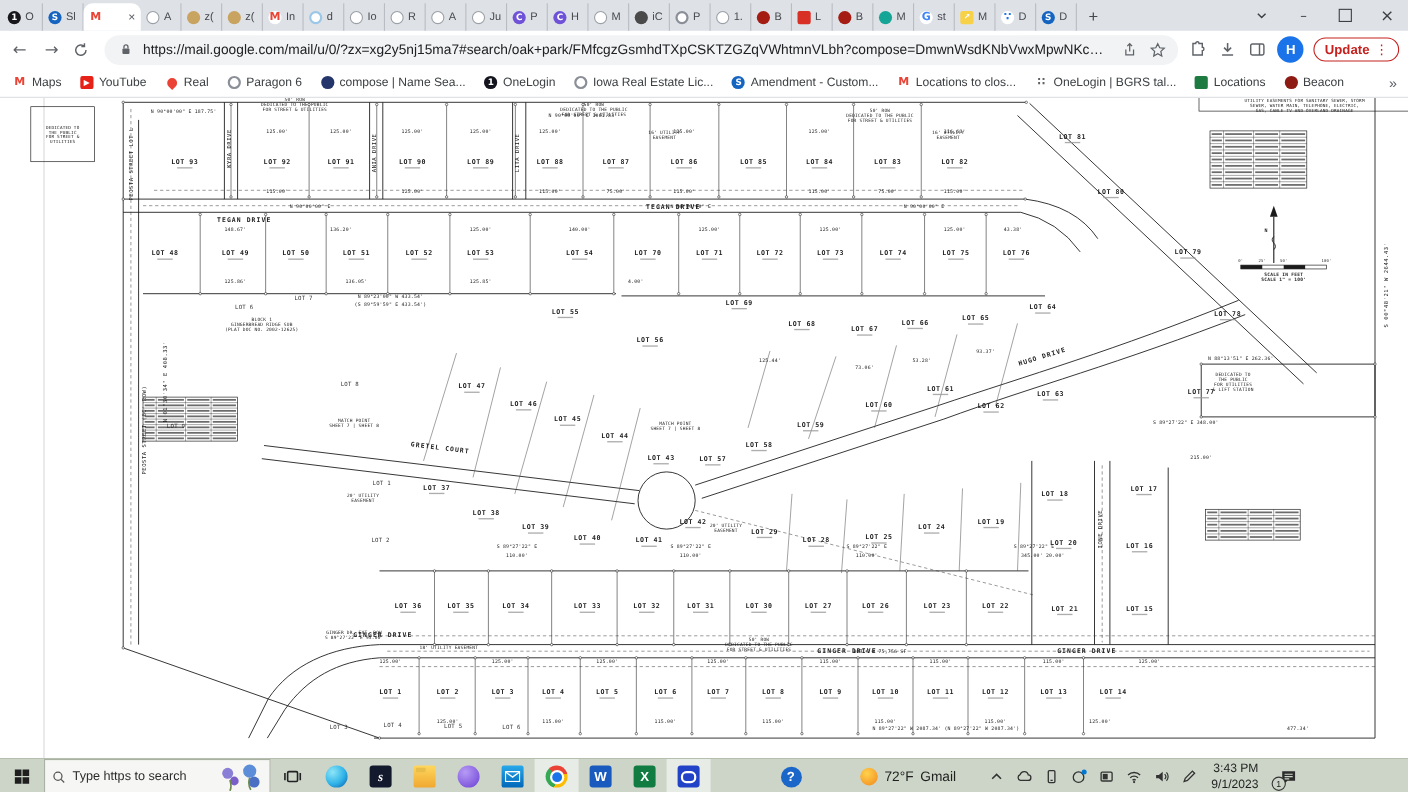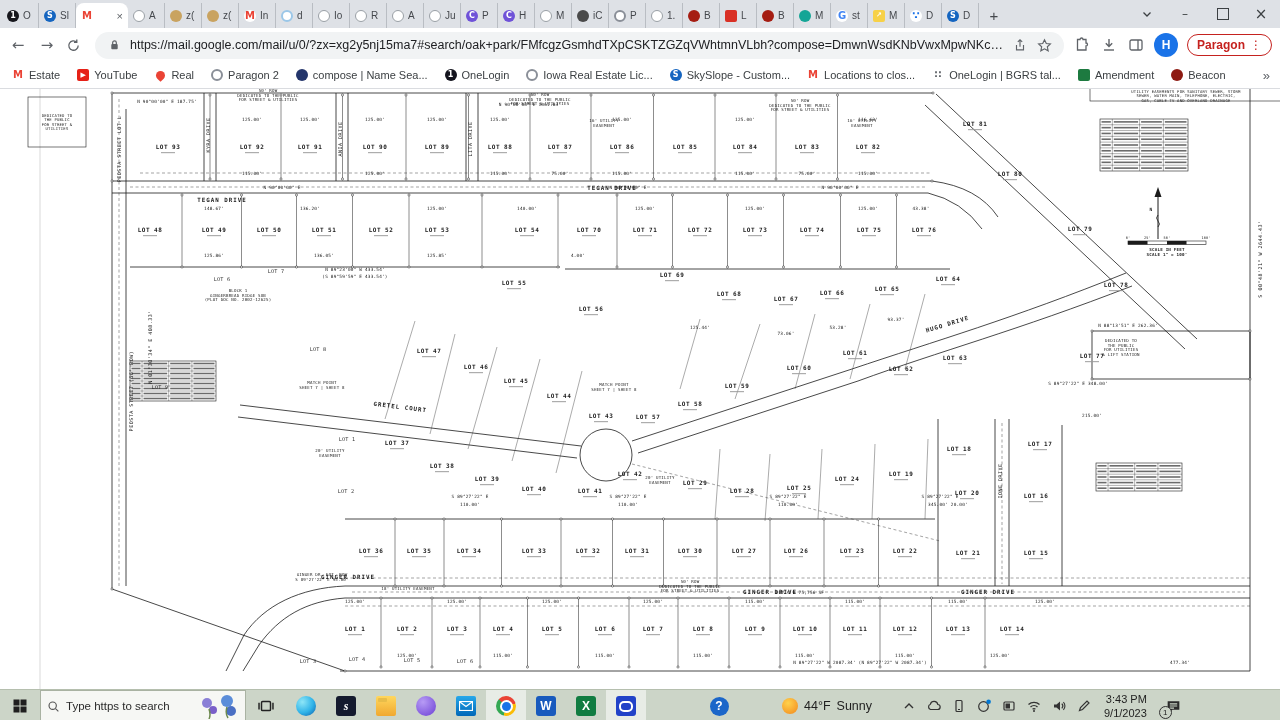--- a/index.html
+++ b/index.html
@@ -240,72 +240,72 @@
       </svg>
   </div>
   <div class="tbicon">
     <svg class="icon" width="16" height="16" viewBox="0 0 16 16">
         <rect x="2" y="3" width="12" height="10" rx="1.5" fill="none" stroke="#5f6368" stroke-width="1.3"></rect>
         <line x1="10" y1="3" x2="10" y2="13" stroke="#5f6368" stroke-width="1.3"></line>
       </svg>
   </div>
   <div class="avatar">H</div>
   <div class="updatebtn">
-    <span>Paragon</span>
+    <span>Update</span>
     <span class="kebab">⋮</span>
   </div>
 </div>
 
 <div class="bookmarks">
   <span id="bmItems" style="display:flex;gap:17px;align-items:center">
       <span class="bm">
         <span class="fv gmailm">M</span>
-        <span>Estate</span>
+        <span>Maps</span>
       </span>
       <span class="bm">
         <span class="fv" style="background:#e62117;border-radius:2px;font-size:7px">▶</span>
         <span>YouTube</span>
       </span>
       <span class="bm">
         <span style="display:inline-flex;width:12px;justify-content:center">
           <span class="fv pin"></span>
         </span>
         <span>Real</span>
       </span>
       <span class="bm">
         <span class="fv" style="background:#fff;border:2.5px solid #8a8f98;box-sizing:border-box"></span>
-        <span>Paragon 2</span>
+        <span>Paragon 6</span>
       </span>
       <span class="bm">
         <span class="fv" style="background:#24356b"></span>
         <span>compose | Name Sea...</span>
       </span>
       <span class="bm">
         <span class="fv" style="background:#14141e">1</span>
         <span>OneLogin</span>
       </span>
       <span class="bm">
         <span class="fv" style="background:#fff;border:2.5px solid #8a8f98;box-sizing:border-box"></span>
         <span>Iowa Real Estate Lic...</span>
       </span>
       <span class="bm">
         <span class="fv" style="background:#1565c0">S</span>
-        <span>SkySlope - Custom...</span>
+        <span>Amendment - Custom...</span>
       </span>
       <span class="bm">
         <span class="fv gmailm">M</span>
         <span>Locations to clos...</span>
       </span>
       <span class="bm">
         <span class="fv" style="background:#fff;color:#5f6368;font-size:10px">∷</span>
         <span>OneLogin | BGRS tal...</span>
       </span>
       <span class="bm">
         <span class="fv" style="background:#1d7a40;border-radius:2px;font-size:7px"></span>
-        <span>Amendment</span>
+        <span>Locations</span>
       </span>
       <span class="bm">
         <span class="fv" style="background:#8e1b13"></span>
         <span>Beacon</span>
       </span>
     </span>
   <span class="bm-overflow">»</span>
 </div>
 
 <div class="content">
@@ -1013,22 +1013,22 @@
       </div>
       <div class="tb-app active">
         <span class="ic cam"></span>
       </div>
     </div>
   <div class="tb-btn helpbtn">
     <span class="helpcircle">?</span>
   </div>
   <div class="weather">
     <span class="sun"></span>
-    <span>44°F</span>
-    <span>Sunny</span>
+    <span>72°F</span>
+    <span>Gmail</span>
   </div>
   <div class="tray" id="tray">
       <div class="trayic">
         <svg class="icon" width="16" height="16" viewBox="0 0 16 16">
           <path d="M4 10l4-4 4 4" fill="none" stroke="#333" stroke-width="1.4"></path>
         </svg>
       </div>
       <div class="trayic">
         <svg class="icon" width="16" height="16" viewBox="0 0 16 16">
           <path d="M4.5 11.5h7a2.5 2.5 0 0 0 .3-5A3.8 3.8 0 0 0 4.4 6.2 2.8 2.8 0 0 0 4.5 11.5z" fill="none" stroke="#333" stroke-width="1.2"></path>

